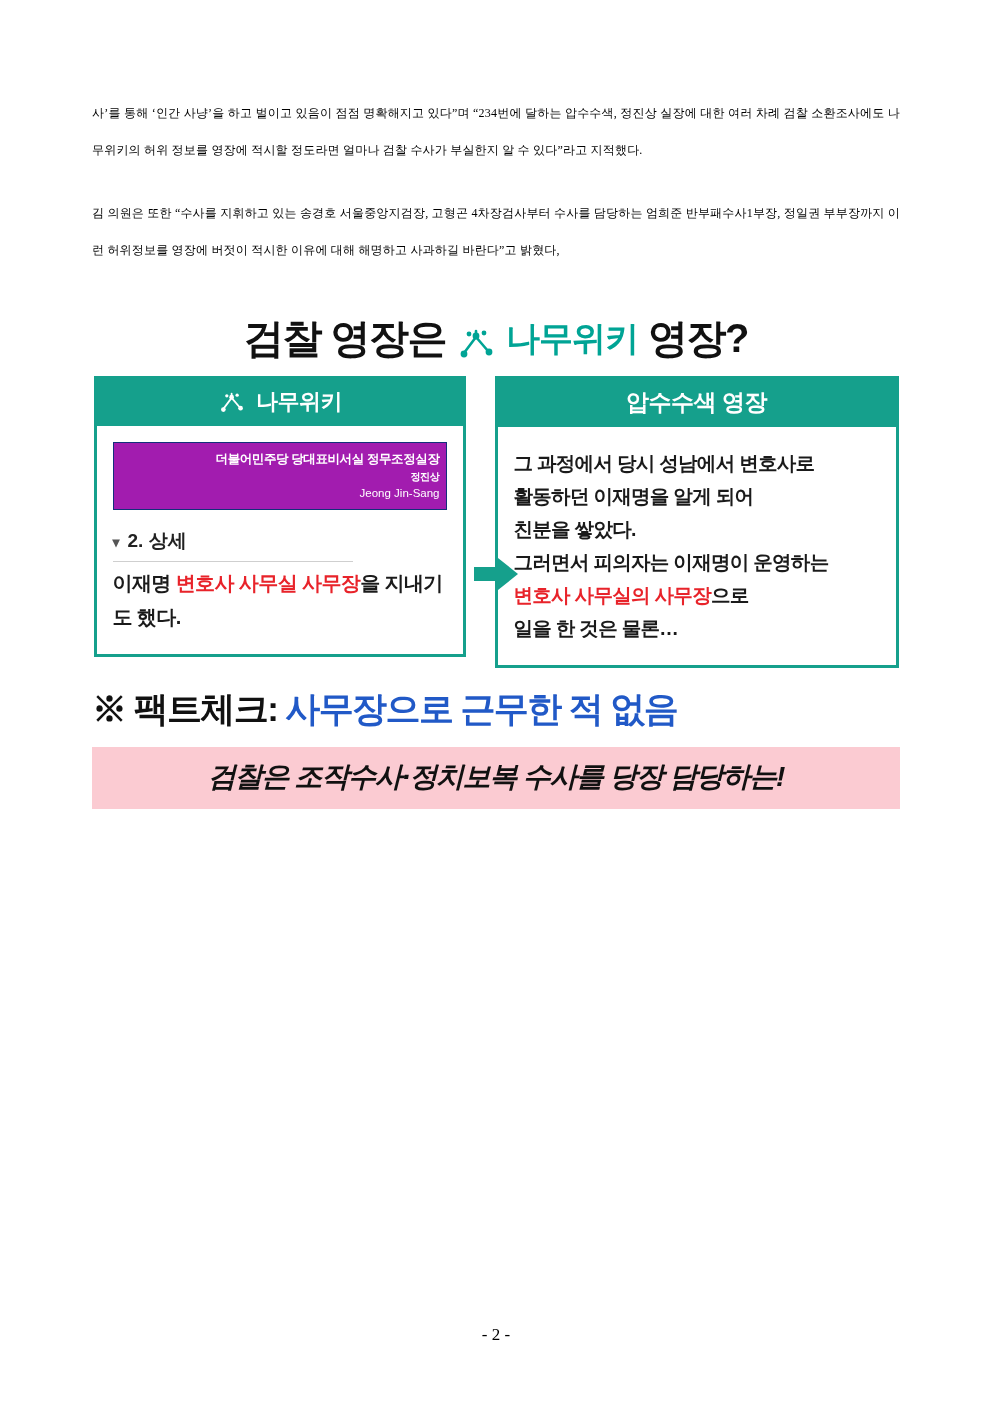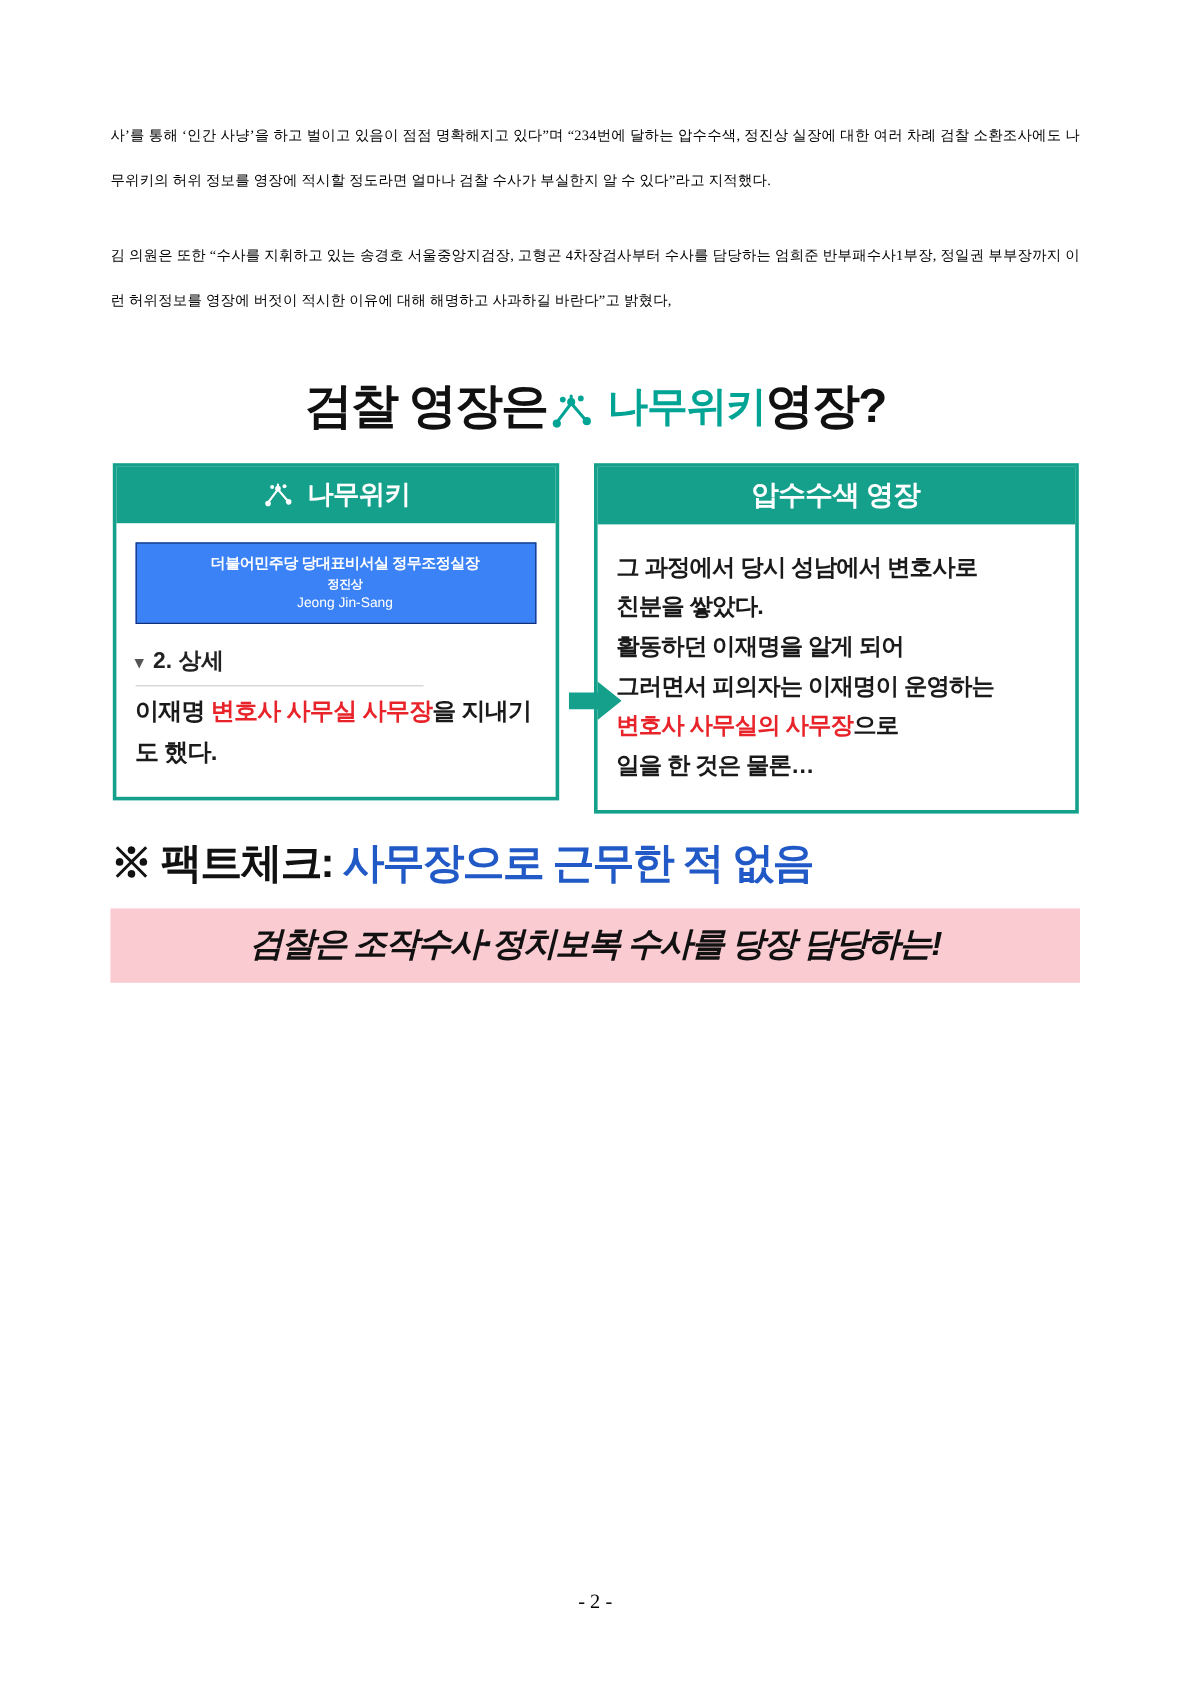--- a/index.html
+++ b/index.html
@@ -40,25 +40,25 @@
     margin-top: 42px;
     width: 808px;
     margin-left: auto;
     margin-right: auto;
     font-family: "Liberation Sans", sans-serif;
   }
   .info-title {
     display: flex;
     align-items: center;
     justify-content: center;
-    gap: 0;
+    gap: 10px;
     font-size: 40px;
     font-weight: bold;
     letter-spacing: -1.5px;
-    margin-bottom: 20px;
+    margin-bottom: 10px;
   }
   .info-title .t-dark { color: #111111; }
   .namu-logo-wrap {
     display: inline-flex;
     align-items: center;
     gap: 6px;
   }
   .namu-mark {
     display: inline-block;
     width: 44px;
@@ -104,23 +104,23 @@
     color: #ffffff;
     font-size: 22px;
     font-weight: bold;
     letter-spacing: -0.5px;
   }
 
   .panel-body {
     padding: 16px 16px 20px 16px;
   }
   .wiki-title-box {
-    background: #3b82f6;
+    background: #a21caf;
     color: #ffffff;
-    text-align: center;
+    text-align: right;
     padding: 8px 6px 10px 22px;
     border: 1px solid #12307a;
   }
   .wiki-title-box .l1 { font-size: 12.5px; font-weight: bold; letter-spacing: -0.4px; }
   .wiki-title-box .l2 { font-size: 10px; font-weight: bold; margin-top: 2px; letter-spacing: -0.3px; }
   .wiki-title-box .l3 { font-size: 11.5px; font-weight: normal; margin-top: 3px; }
 
   .wiki-section {
     margin-top: 18px;
     display: flex;
@@ -283,22 +283,22 @@
         </svg>
       </div>
 
       <div class="panel panel-right">
         <div class="panel-head">
           <span>압수수색 영장</span>
         </div>
         <div class="panel-body">
           <div class="right-text">
             <div>그 과정에서 당시 성남에서 변호사로</div>
+            <div>활동하던 이재명을 알게 되어</div>
             <div>친분을 쌓았다.</div>
-            <div>활동하던 이재명을 알게 되어</div>
             <div>그러면서 피의자는 이재명이 운영하는</div>
             <div>
               <span class="red">변호사 사무실의 사무장</span><span>으로</span>
             </div>
             <div>일을 한 것은 물론…</div>
           </div>
         </div>
       </div>
 
     </div>

